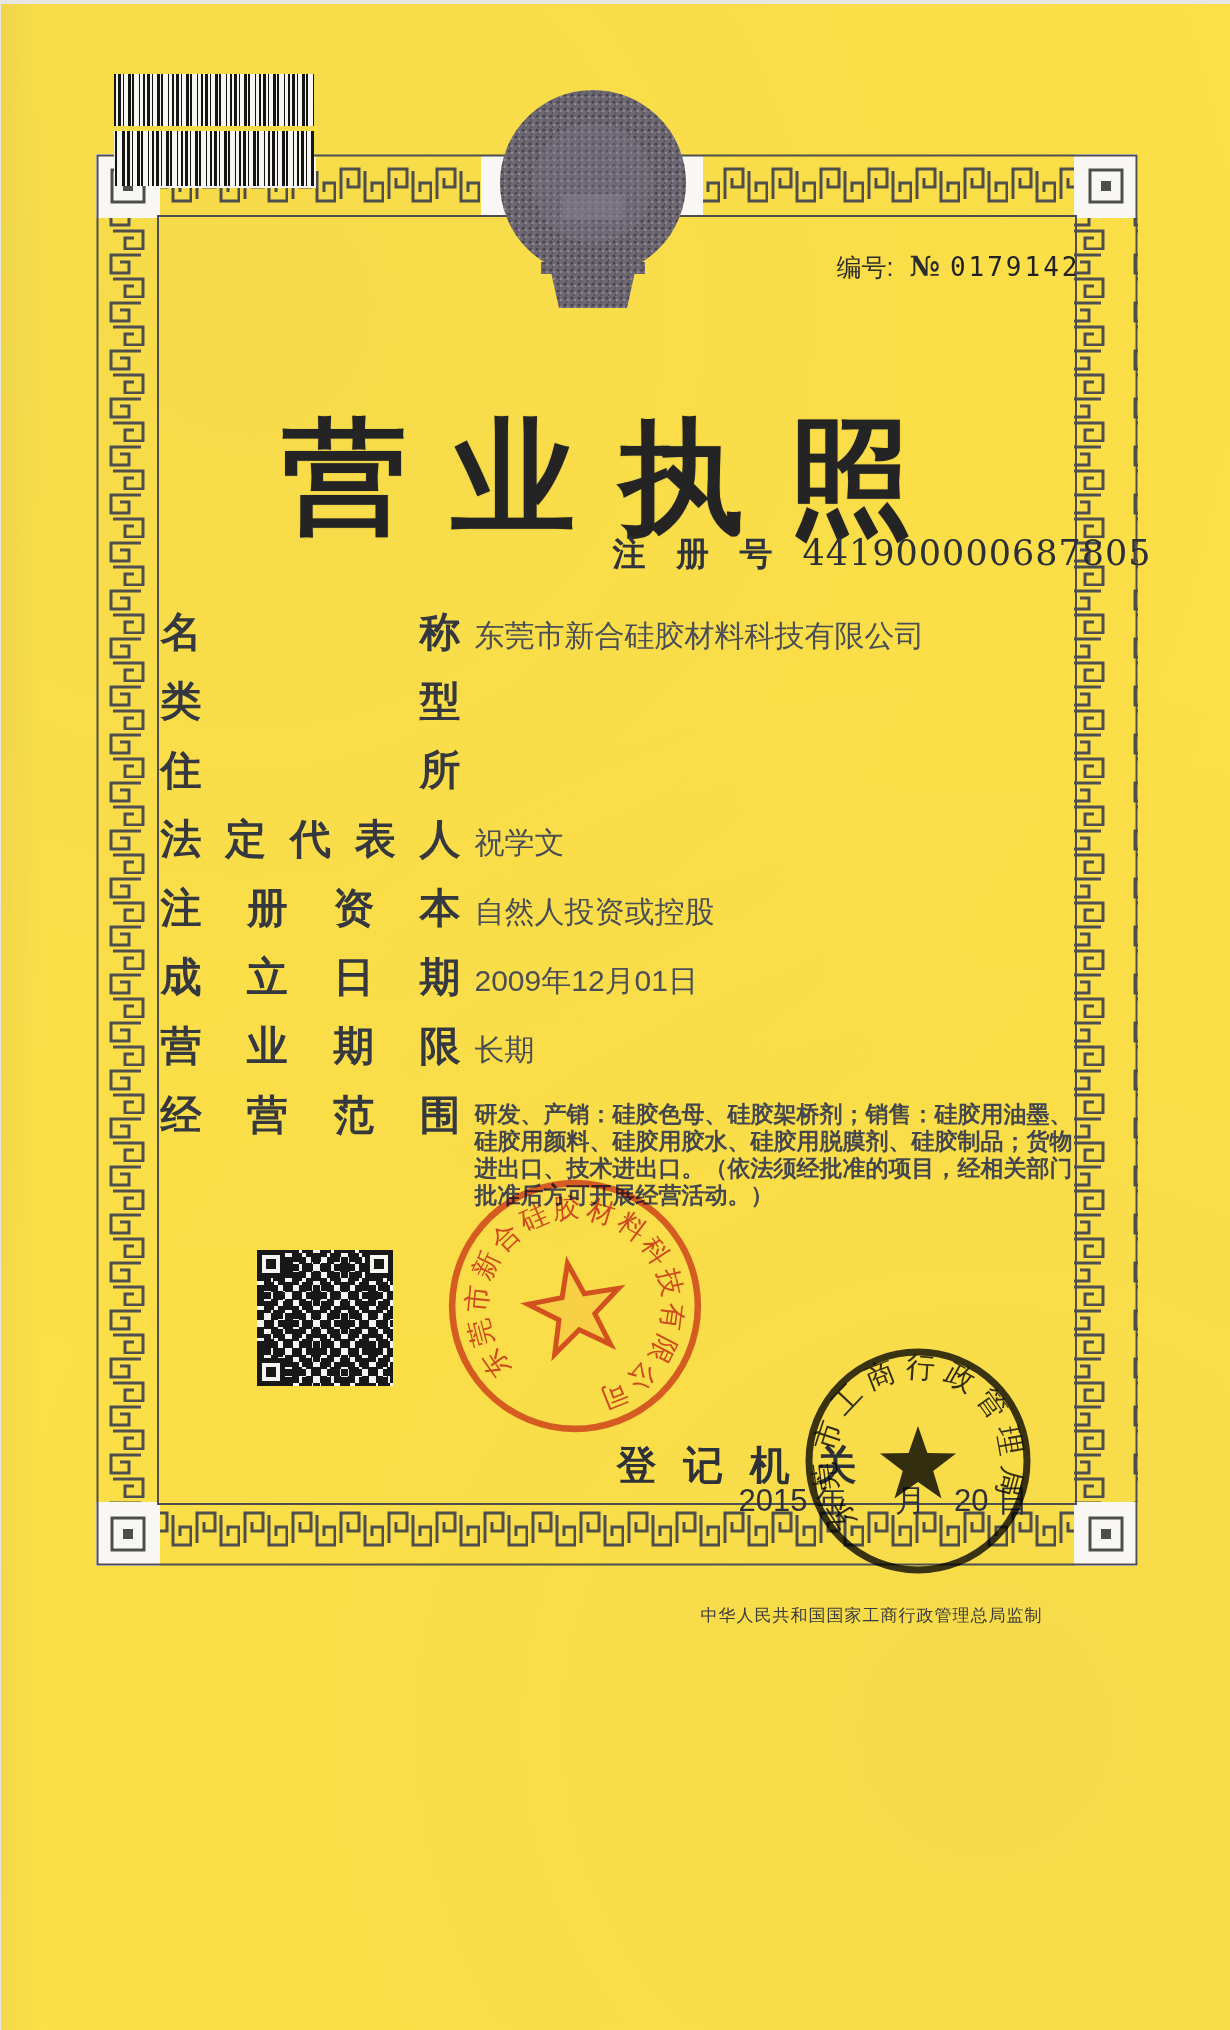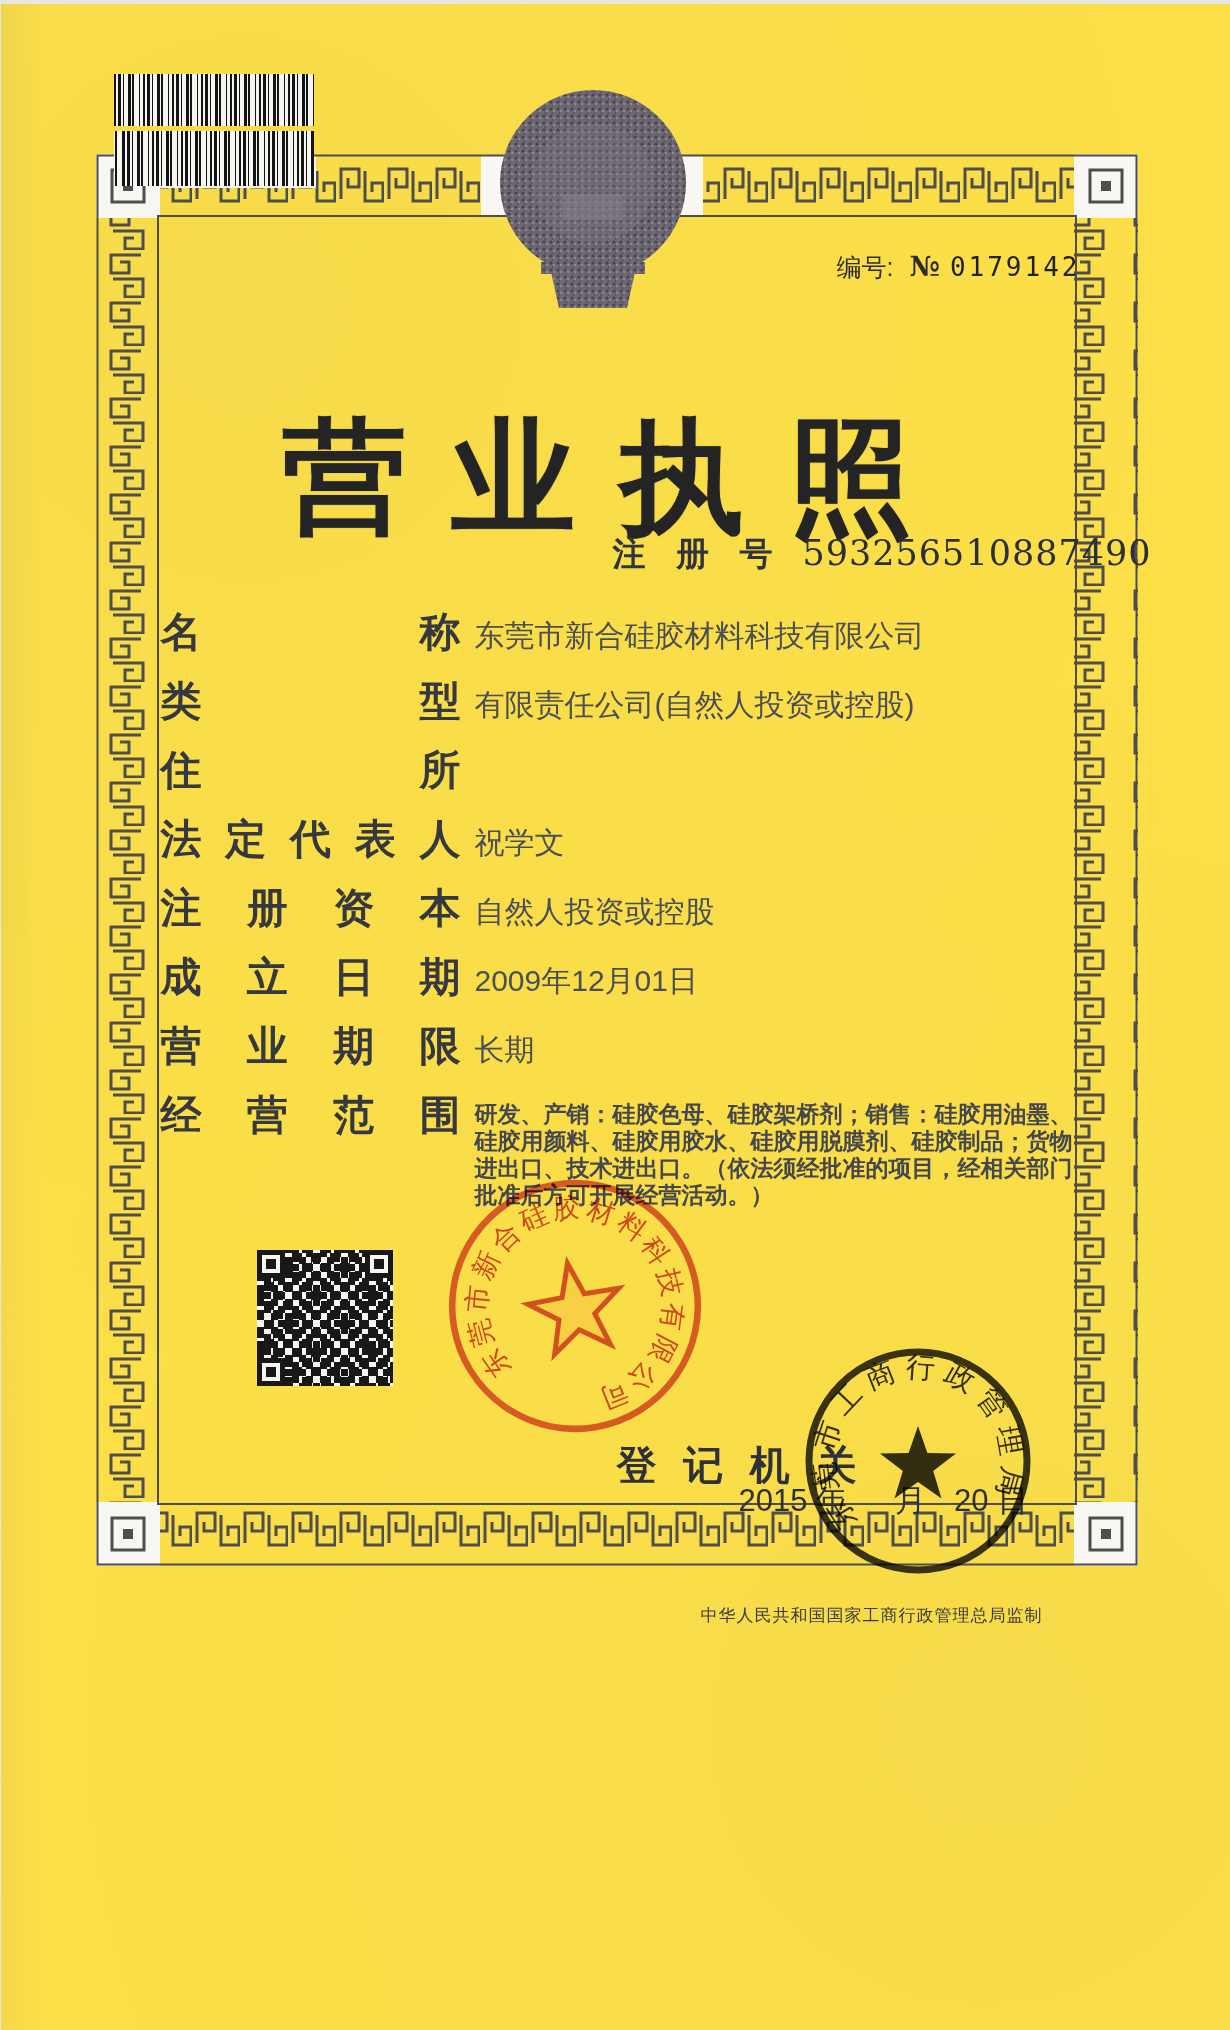--- a/index.html
+++ b/index.html
@@ -145,37 +145,36 @@
       <span>执</span>
       <span>照</span>
     </h1>
 
   <div class="regno">
     <span class="rlabel spread">
         <span>注</span>
         <span>册</span>
         <span>号</span>
       </span>
-    <span class="rvalue">593256510887490</span>
+    <span class="rvalue">441900000687805</span>
   </div>
 
   <div class="fields">
     <div class="frow">
       <span class="flabel spread">
           <span>名</span>
           <span>称</span>
         </span>
       <span class="fvalue">东莞市新合硅胶材料科技有限公司</span>
     </div>
     <div class="frow">
       <span class="flabel spread">
           <span>类</span>
           <span>型</span>
         </span>
-      <span class="fvalue">有限责任公司(自然人投资或控股)</span>
     </div>
     <div class="frow">
       <span class="flabel spread">
           <span>住</span>
           <span>所</span>
         </span>
     </div>
     <div class="frow">
       <span class="flabel spread">
           <span>法</span>

